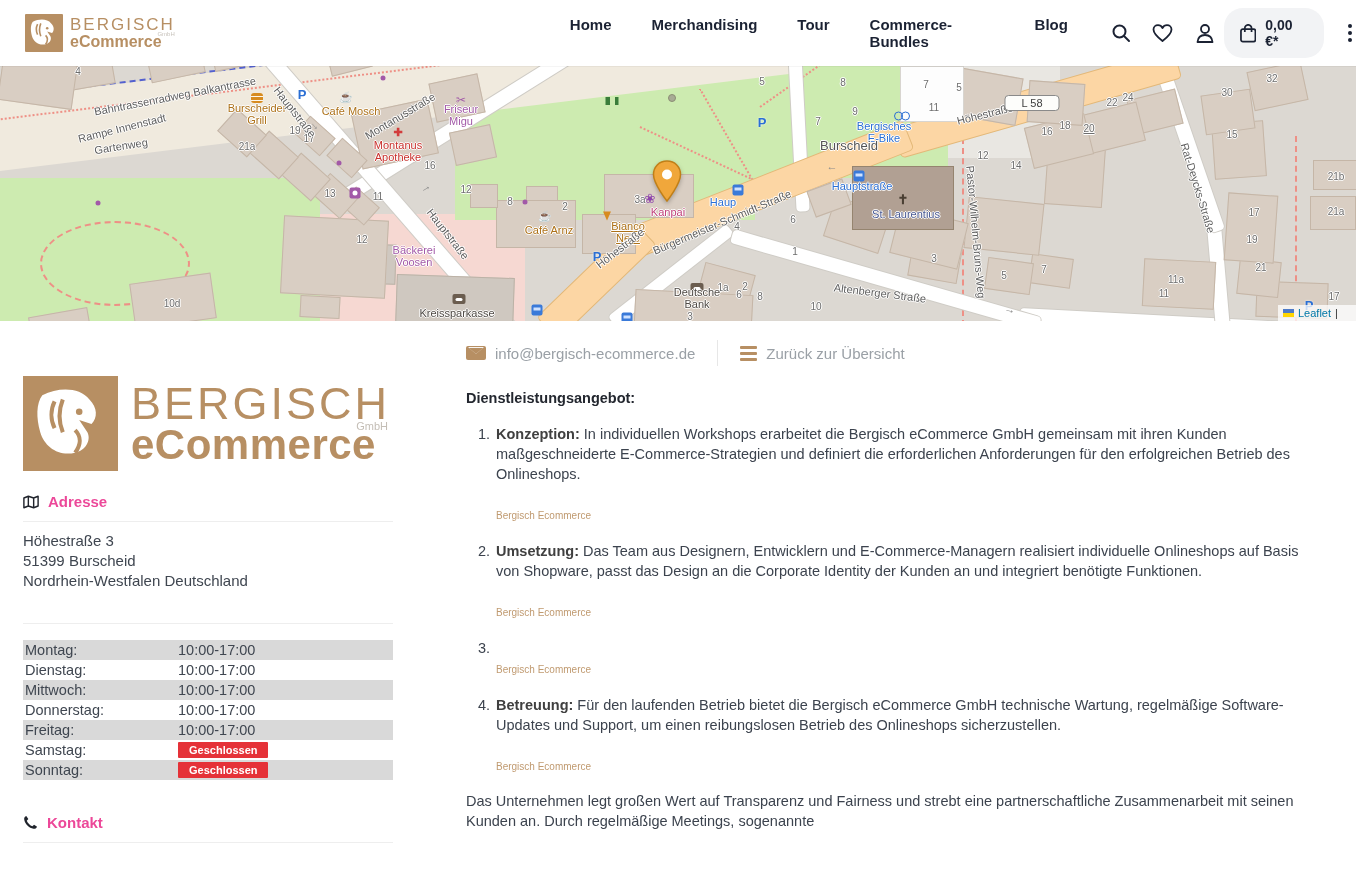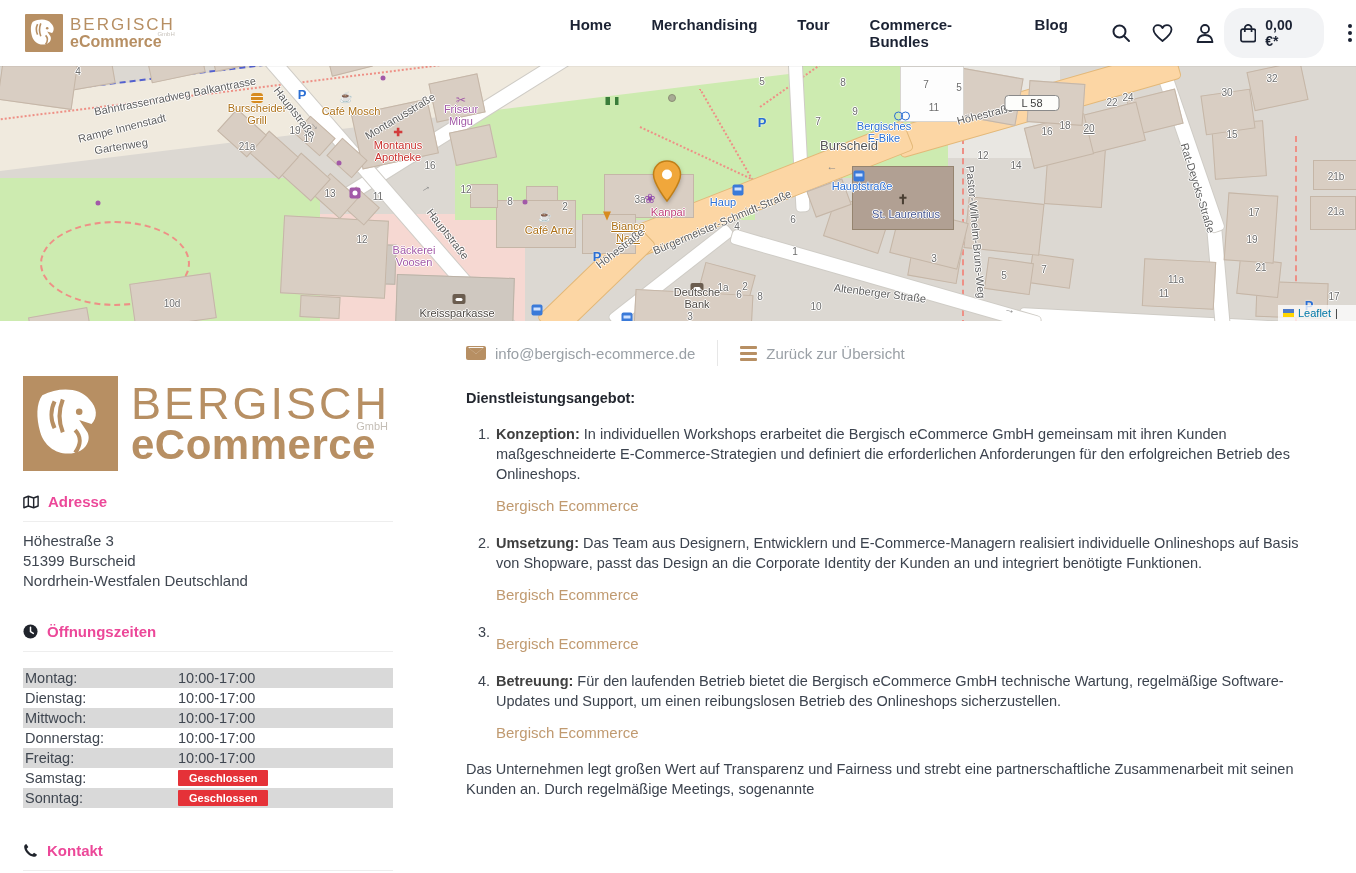--- a/index.html
+++ b/index.html
@@ -96,21 +96,21 @@
   .env-icon::before { content:""; position:absolute; left:2px; top:1px; border-left:8px solid transparent; border-right:8px solid transparent; border-top:7px solid #fff; opacity:.9; }
   .env-icon::after { content:""; position:absolute; left:3px; top:2px; border-left:7px solid transparent; border-right:7px solid transparent; border-top:6px solid #b78f63; }
   .list-icon { display:flex; flex-direction:column; gap:3px; }
   .list-icon i { width:17px; height:3px; background:#b78f63; border-radius:1px; }
   .svc-heading { font-size:14.5px; font-weight:bold; color:#23272f; margin-top:24px; }
   .svc { display:flex; margin-top:18px; }
   .svc-num { width:30px; text-align:right; padding-right:6px; font-size:14.5px; color:#3c434e; line-height:20px; }
   .svc-body { width:825px; }
   .svc-body p { font-size:14.5px; line-height:20px; color:#3c434e; }
   .svc-body b { color:#404040; }
-  .svc-link { display:inline-block; margin-top:13px; font-size:15px; color:#c09a70; text-decoration:none; cursor:pointer; }
+  .svc-link { display:inline-block; margin-top:26px; font-size:10px; color:#c09a70; text-decoration:none; cursor:pointer; }
   .wf-heading { font-size:14.5px; font-weight:bold; color:#23272f; margin-top:26px; }
   .wf-text { font-size:14.5px; line-height:20px; color:#3c434e; margin-top:17px; width:840px; }
 </style>
 </head>
 <body>
 
 <div class="header">
   <div class="brand">
     <div class="brand-sq">
       <svg width="32" height="32" viewBox="0 0 40 40" fill="none">
@@ -405,27 +405,20 @@
       </div>
       <div class="side-div"></div>
       <div id="addr">
           <div class="addr-line">Höhestraße 3</div>
           <div class="addr-line">51399 Burscheid</div>
           <div class="addr-line">Nordrhein-Westfalen Deutschland</div>
         </div>
     </div>
 
     <div style="margin-top:32px;">
-      <div class="side-h">
-        <svg width="15" height="15" viewBox="0 0 16 16">
-            <circle cx="8" cy="8" r="7.5" fill="#20242c"></circle>
-            <path d="M8 3.5 V8 L11 10" stroke="#fff" stroke-width="1.6" fill="none" stroke-linecap="round"></path>
-          </svg>
-        <span>Öffnungszeiten</span>
-      </div>
       <div class="side-div"></div>
       <div class="hours-table" id="hours">
           <div class="hours-row alt">
             <span class="hours-day">Montag:</span>
             <span>10:00-17:00</span>
           </div>
           <div class="hours-row">
             <span class="hours-day">Dienstag:</span>
             <span>10:00-17:00</span>
           </div>

